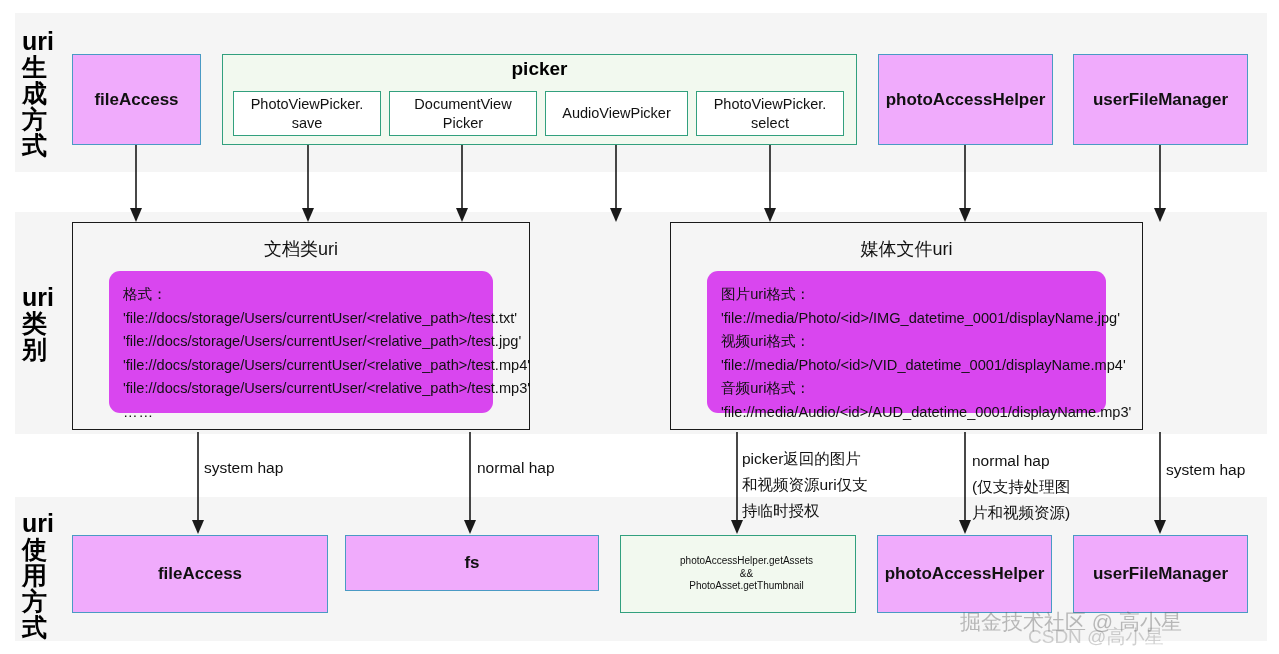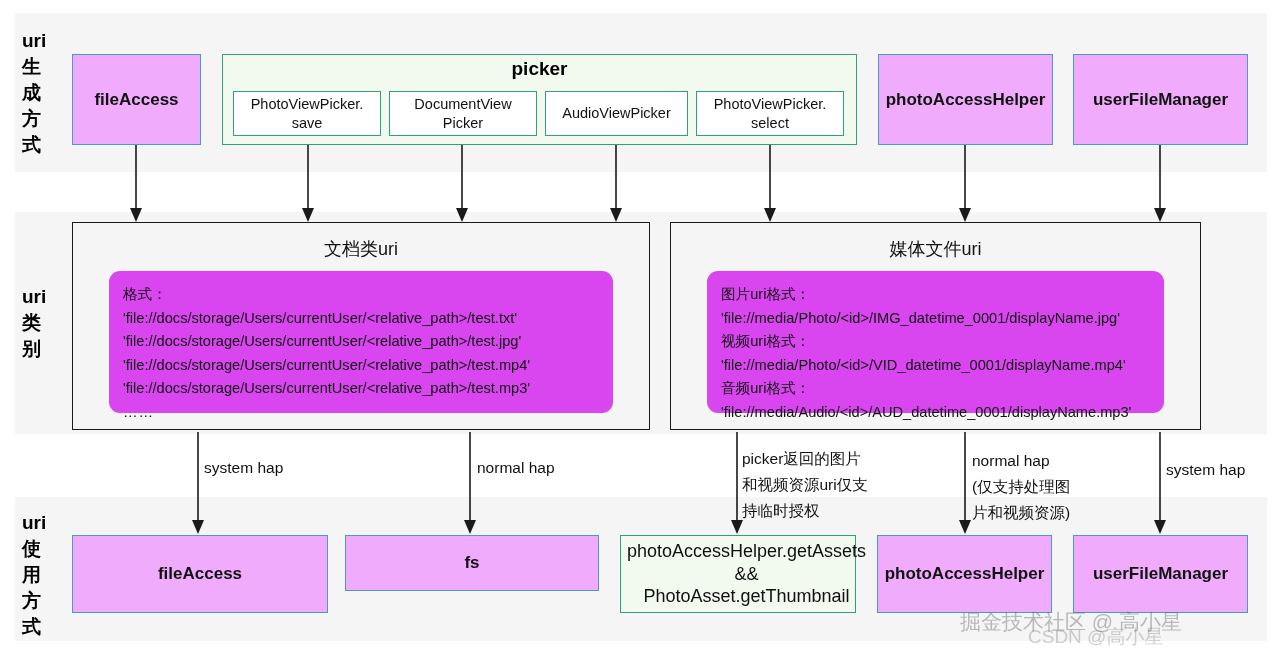--- a/index.html
+++ b/index.html
@@ -12,21 +12,21 @@
 
   
   .band{position:absolute;background:#f5f5f5;}
   #band-1{left:15px;top:13px;width:1252px;height:159px;}
   #band-2{left:15px;top:212px;width:1252px;height:222px;}
   #band-3{left:15px;top:497px;width:1252px;height:144px;}
 
   
   .row-label{
     position:absolute;
-    font-weight:bold;font-size:19px;line-height:26px;
+    font-weight:bold;font-size:25px;line-height:26px;
     color:#000;width:44px;text-align:left;letter-spacing:0px;
   }
   #row-label-1{left:22px;top:28px;}
   #row-label-2{left:22px;top:284px;}
   #row-label-3{left:22px;top:510px;}
   .row-label span{display:block;}
 
   
   .node{
     position:absolute;box-sizing:border-box;
@@ -49,38 +49,38 @@
   .picker-sub{position:absolute;top:91px;height:45px;font-size:14.5px;}
   #node-photoviewpicker-save{left:233px;width:148px;}
   #node-documentviewpicker{left:389px;width:148px;}
   #node-audioviewpicker{left:545px;width:143px;}
   #node-photoviewpicker-select{left:696px;width:148px;}
   #node-photoaccesshelper-gen{left:878px;top:54px;width:175px;height:91px;font-size:17px;}
   #node-userfilemanager-gen{left:1073px;top:54px;width:175px;height:91px;font-size:17px;}
 
   
   .cat-box{position:absolute;box-sizing:border-box;background:#f5f5f5;border:1.7px solid #1a1a1a;}
-  #cat-docs{left:72px;top:222px;width:578px;height:208px;}
-  #cat-media{left:670px;top:222px;width:531px;height:208px;}
+  #cat-docs{left:72px;top:222px;width:458px;height:208px;}
+  #cat-media{left:670px;top:222px;width:473px;height:208px;}
   .cat-title{
     position:absolute;left:0;right:0;top:14px;text-align:center;
     font-size:18px;color:#111;
   }
   .cat-inner{
     position:absolute;left:36px;right:36px;top:48px;bottom:16px;
     background:#d946ef;border-radius:11px;padding:12px 14px;box-sizing:border-box;
     font-size:14.6px;line-height:23.5px;color:#111;
   }
   .cat-inner .ln{display:block;white-space:nowrap;}
   .cat-inner .dots{letter-spacing:1px;}
 
   
   #node-fileaccess-use{left:72px;top:535px;width:256px;height:78px;font-size:17px;}
   #node-fs-use{left:345px;top:535px;width:254px;height:56px;font-size:17px;}
-  #node-getassets-use{left:620px;top:535px;width:236px;height:78px;font-size:18px;padding-left:17px;}
+  #node-getassets-use{left:620px;top:535px;width:236px;height:78px;font-size:10px;padding-left:17px;}
   #node-photoaccesshelper-use{left:877px;top:535px;width:175px;height:78px;font-size:17px;}
   #node-userfilemanager-use{left:1073px;top:535px;width:175px;height:78px;font-size:17px;}
 
   
   .conn{position:absolute;pointer-events:none;}
   .conn line{stroke:#1a1a1a;stroke-width:1.6;}
   .conn polygon{fill:#1a1a1a;}
 
   
   .edge-label{

